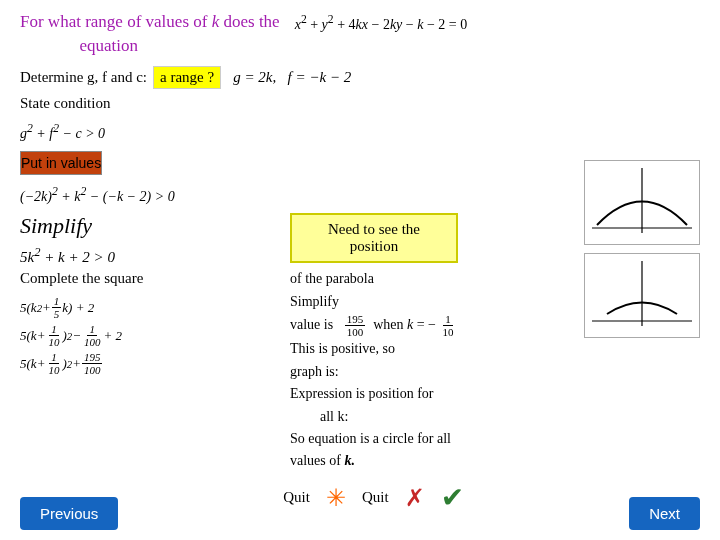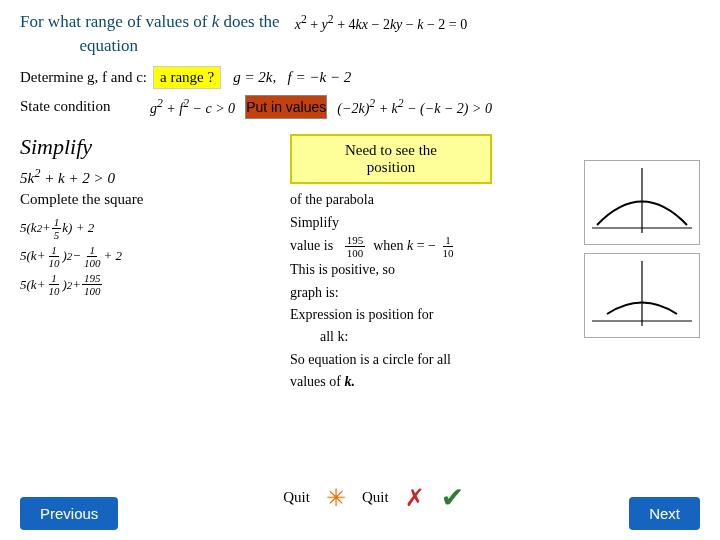--- a/index.html
+++ b/index.html
@@ -21,21 +21,21 @@
     }
 
     
     .header-row {
       display: flex;
       align-items: flex-start;
       margin-bottom: 8px;
     }
     .header-text {
       font-size: 17px;
-      color: #0c4a6e;
+      color: #a21caf;
       line-height: 1.4;
     }
     .equation-img {
       margin-left: 8px;
       font-size: 14px;
       color: #000;
       line-height: 1.4;
     }
 
     
@@ -57,23 +57,24 @@
     }
     .formula-inline {
       margin-left: 10px;
       font-size: 15px;
       font-style: italic;
     }
 
     
     .state-row {
       display: flex;
-      align-items: center;
-      margin-bottom: 15px;
+      align-items: flex-start;
+      margin-bottom: 8px;
       gap: 10px;
+      flex-direction: column;
     }
     .state-label {
       font-size: 15px;
       color: #000;
       width: 120px;
     }
     .formula-box {
       font-size: 14px;
       font-style: italic;
     }
@@ -116,21 +117,21 @@
     }
 
     
     .need-to-see-box {
       background: #ffff99;
       border: 2px solid #cccc00;
       padding: 6px 4px;
       font-size: 15px;
       text-align: center;
       margin-bottom: 8px;
-      width: 202px;
+      width: 168px;
       align-self: flex-start;
       margin-left: 60px;
     }
 
     .parabola-text {
       font-size: 14px;
       color: #000;
       margin-left: 60px;
       margin-bottom: 4px;
     }

